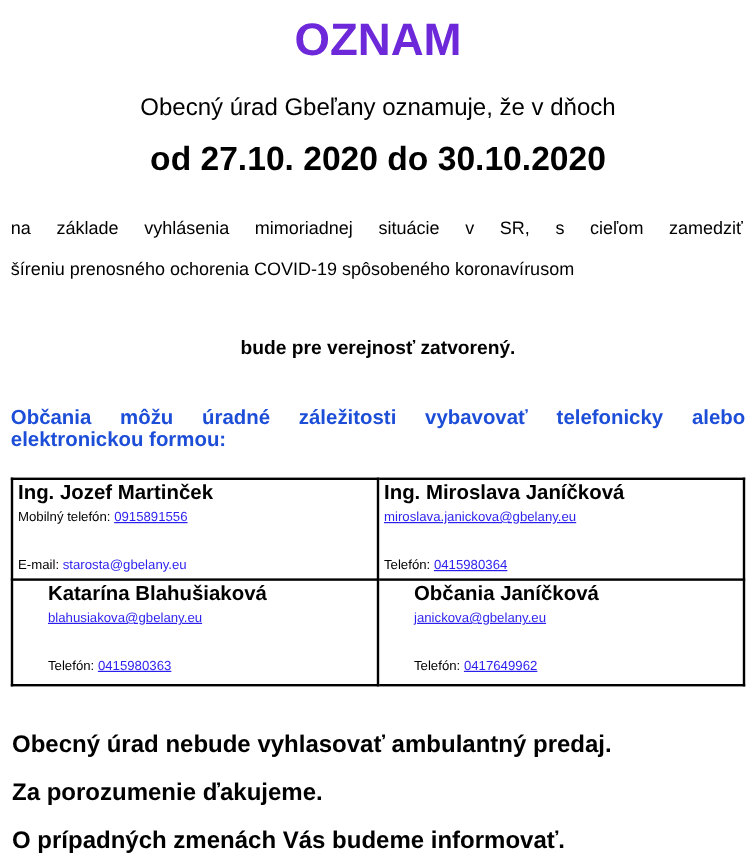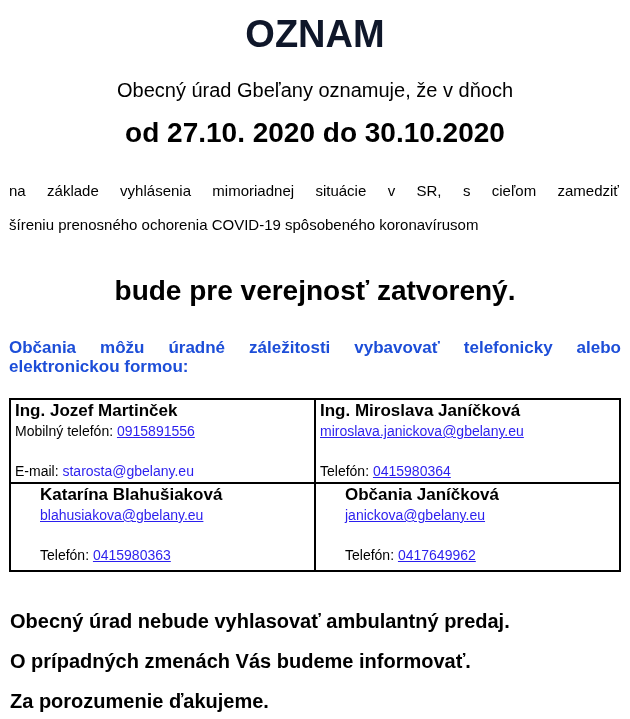--- a/index.html
+++ b/index.html
@@ -12,21 +12,21 @@
     height: 719px;
     overflow: hidden;
     font-family: "Liberation Sans", sans-serif;
     color: #000000;
   }
   .page { padding: 0 9px; }
 
   .title {
     margin: 14px 0 0 0;
     text-align: center;
-    color: #0f172a;
+    color: #6d28d9;
     font-size: 38px;
     font-weight: bold;
     line-height: 40px;
   }
   .subtitle {
     margin: 24px 0 0 0;
     text-align: center;
     font-size: 20px;
     line-height: 24px;
   }
@@ -42,21 +42,21 @@
     font-size: 15px;
     line-height: 34px;
   }
   .jline {
     text-align: justify;
     text-align-last: justify;
   }
   .closed {
     margin: 34px 0 0 0;
     text-align: center;
-    font-size: 28px;
+    font-size: 16px;
     font-weight: bold;
     line-height: 30px;
   }
   .notice {
     margin: 32px 0 0 0;
     color: #1d4ed8;
     font-weight: bold;
     font-size: 17px;
     line-height: 19px;
   }
@@ -73,21 +73,21 @@
     width: 50%;
   }
   tr.row1 td { height: 78px; }
   tr.row2 td { height: 84px; padding-left: 29px; }
   .cname {
     font-weight: bold;
     font-size: 17px;
     line-height: 20px;
   }
   .cline {
-    font-size: 14px;
+    font-size: 11px;
     line-height: 20px;
   }
   .cgap { height: 20px; }
   a.link {
     color: #2b1fee;
     text-decoration: underline;
     cursor: pointer;
   }
   a.link.nounder { text-decoration: none; }
   .footer-line {
@@ -148,16 +148,16 @@
         <div class="cname">Občania Janíčková</div>
         <div class="cline"><span></span><a class="link">janickova@gbelany.eu</a></div>
         <div class="cgap">&nbsp;</div>
         <div class="cline"><span>Telefón: </span><a class="link">0417649962</a></div>
       </td>
     </tr>
   </tbody>
     </table>
 
   <div class="footer-line first">Obecný úrad nebude vyhlasovať ambulantný predaj.</div>
+  <div class="footer-line">Za porozumenie ďakujeme.</div>
   <div class="footer-line">O prípadných zmenách Vás budeme informovať.</div>
-  <div class="footer-line">Za porozumenie ďakujeme.</div>
 
 </div>
 
 </body></html>

